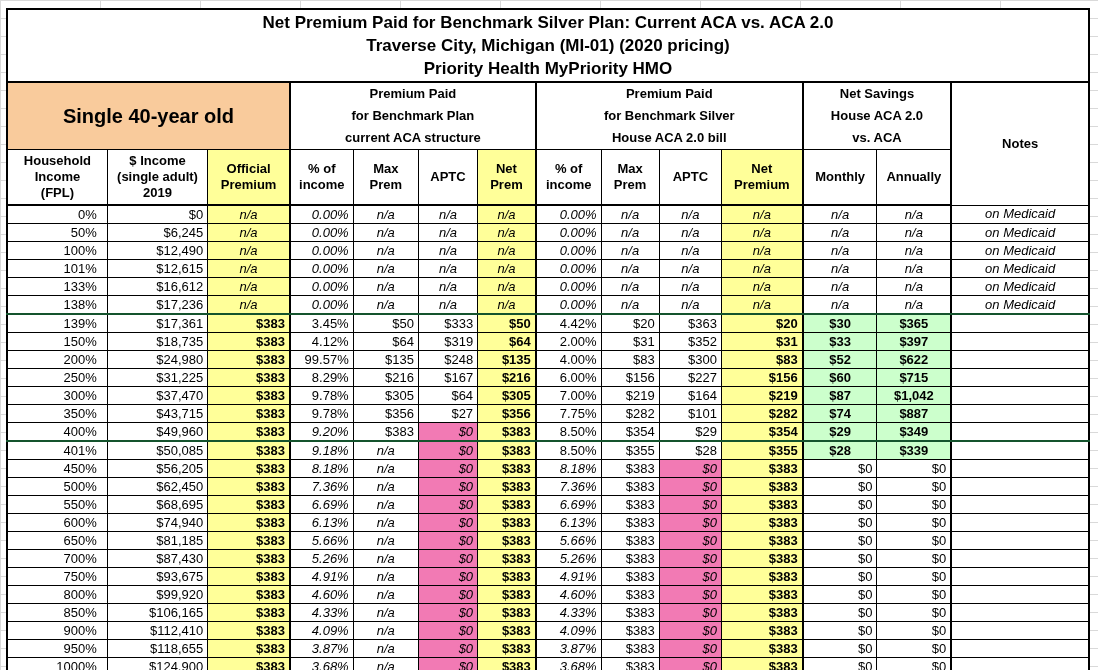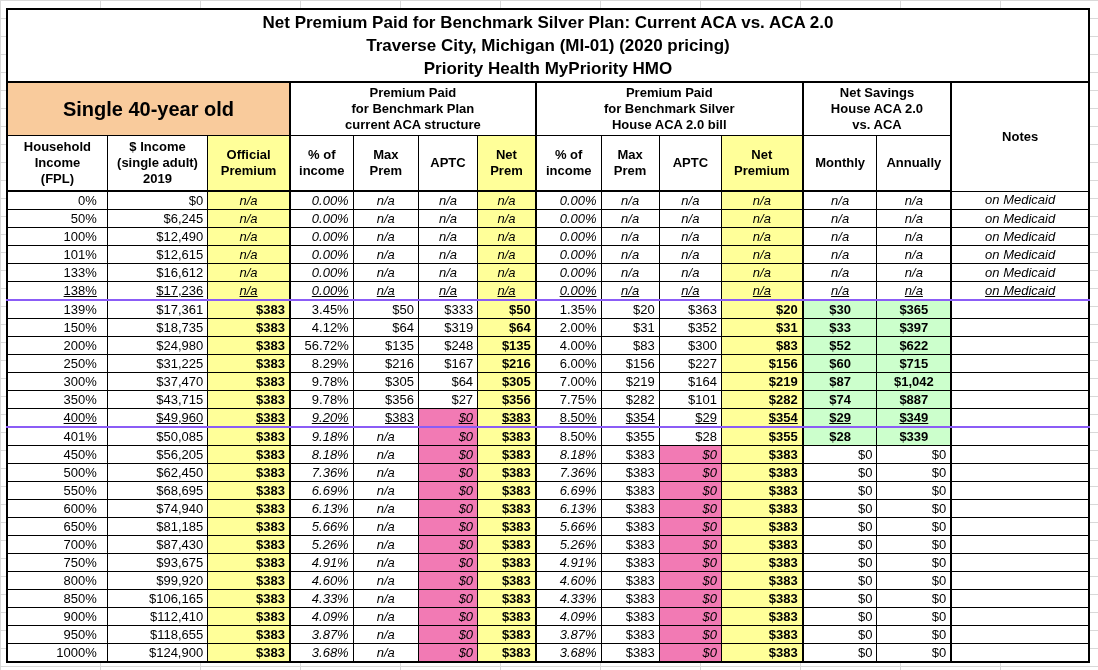--- a/index.html
+++ b/index.html
@@ -27,38 +27,38 @@
     font-size:13px;line-height:16px;height:17px;
     padding:0 4px;text-align:right;vertical-align:middle;
     overflow:hidden;white-space:nowrap;
   }
   .title-cell{
     height:71px;border-bottom:2px solid #000;
     text-align:center;font-weight:bold;font-size:17px;line-height:23px;
   }
   .group-row td{
     height:52px;text-align:center;font-weight:bold;
-    white-space:pre-line;line-height:16px;
+    white-space:pre-line;line-height:22px;
   }
   .orange{background:var(--subject-fill);font-size:20px;}
   .head-row td{
     height:54px;border-bottom:2px solid #000;
     text-align:center;font-weight:bold;white-space:pre-line;line-height:16px;
   }
   .notes-h{font-weight:bold;text-align:center;}
   .bg-y{background:var(--y);}
   .bg-p{background:var(--p);}
   .bg-g{background:var(--g);text-align:center;}
   .bold{font-weight:bold;}
   .italic{font-style:italic;}
   .center{text-align:center;}
   .gR{border-right:2px solid #000;}
   tbody td:first-child{padding-right:10px;}
   tbody tr:nth-child(6) td,
-  tbody tr:nth-child(13) td{border-bottom:2px solid #8b5cf6;text-decoration:underline;}
+  tbody tr:nth-child(13) td{border-bottom:2px solid #14532d;}
 </style>
 </head>
 <body>
 
 <div class="sheet">
   <table class="grid">
     <colgroup>
       <col style="width:100px">
         <col style="width:100px">
         <col style="width:82px">
@@ -220,21 +220,21 @@
           <td class="center italic gR">on Medicaid</td>
         </tr>
         <tr>
           <td>139%</td>
           <td>$17,361</td>
           <td class="bg-y bold gR">$383</td>
           <td>3.45%</td>
           <td>$50</td>
           <td>$333</td>
           <td class="bg-y bold gR">$50</td>
-          <td>1.35%</td>
+          <td>4.42%</td>
           <td>$20</td>
           <td>$363</td>
           <td class="bg-y bold gR">$20</td>
           <td class="bg-g bold">$30</td>
           <td class="bg-g bold gR">$365</td>
           <td class="gR"></td>
         </tr>
         <tr>
           <td>150%</td>
           <td>$18,735</td>
@@ -248,21 +248,21 @@
           <td>$352</td>
           <td class="bg-y bold gR">$31</td>
           <td class="bg-g bold">$33</td>
           <td class="bg-g bold gR">$397</td>
           <td class="gR"></td>
         </tr>
         <tr>
           <td>200%</td>
           <td>$24,980</td>
           <td class="bg-y bold gR">$383</td>
-          <td>56.72%</td>
+          <td>99.57%</td>
           <td>$135</td>
           <td>$248</td>
           <td class="bg-y bold gR">$135</td>
           <td>4.00%</td>
           <td>$83</td>
           <td>$300</td>
           <td class="bg-y bold gR">$83</td>
           <td class="bg-g bold">$52</td>
           <td class="bg-g bold gR">$622</td>
           <td class="gR"></td>

